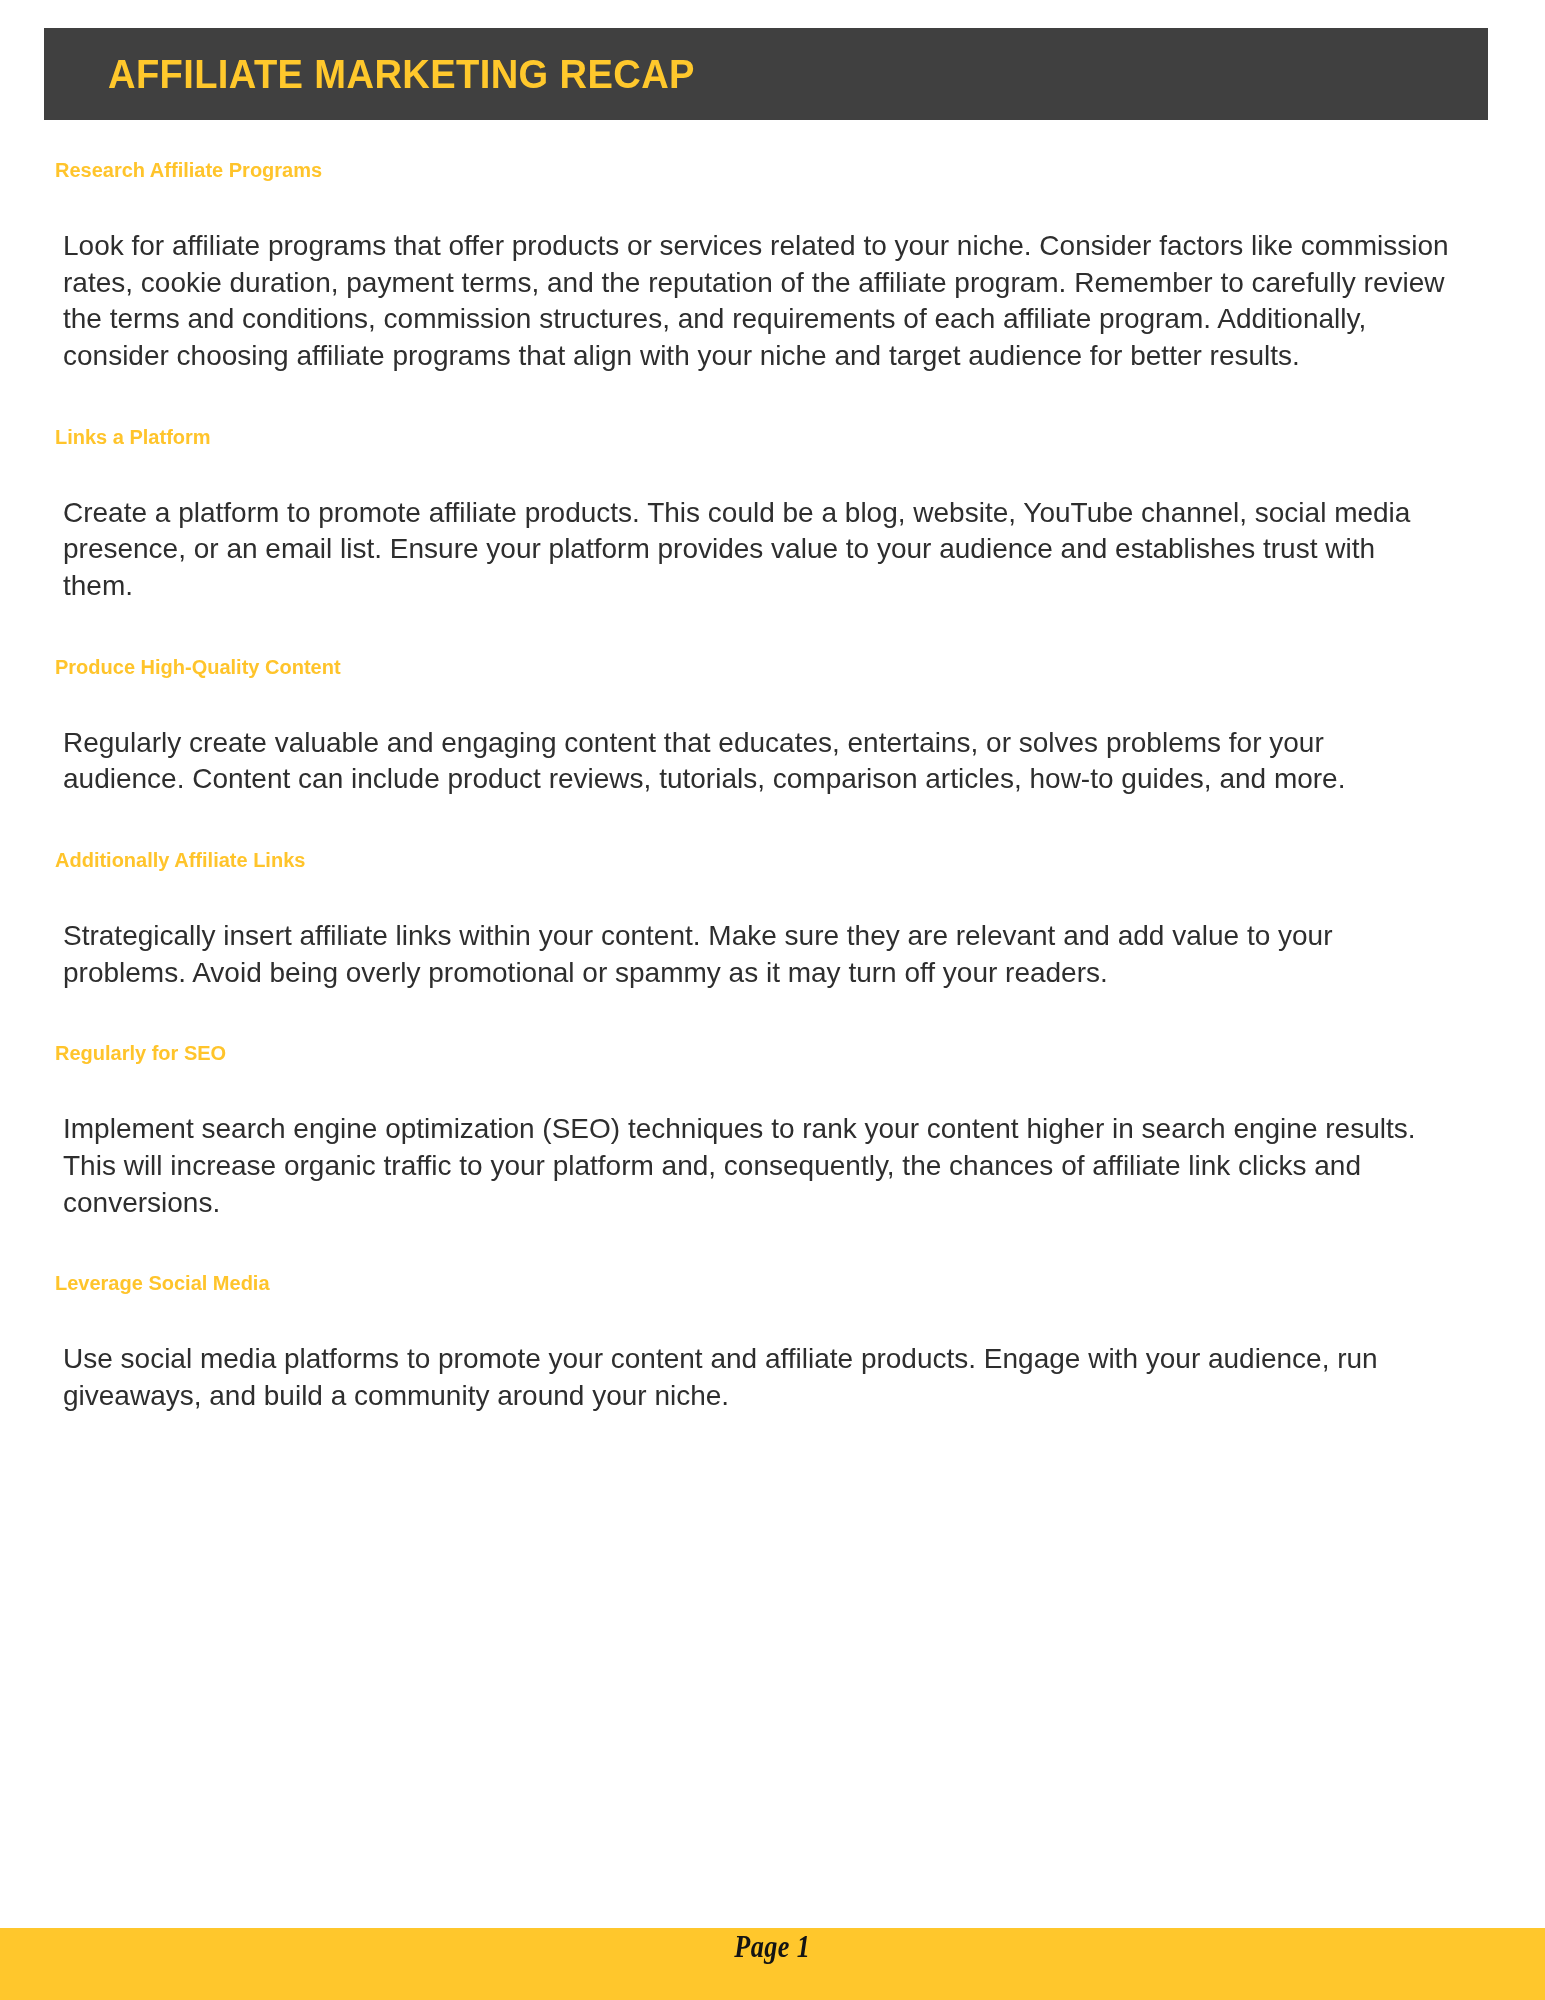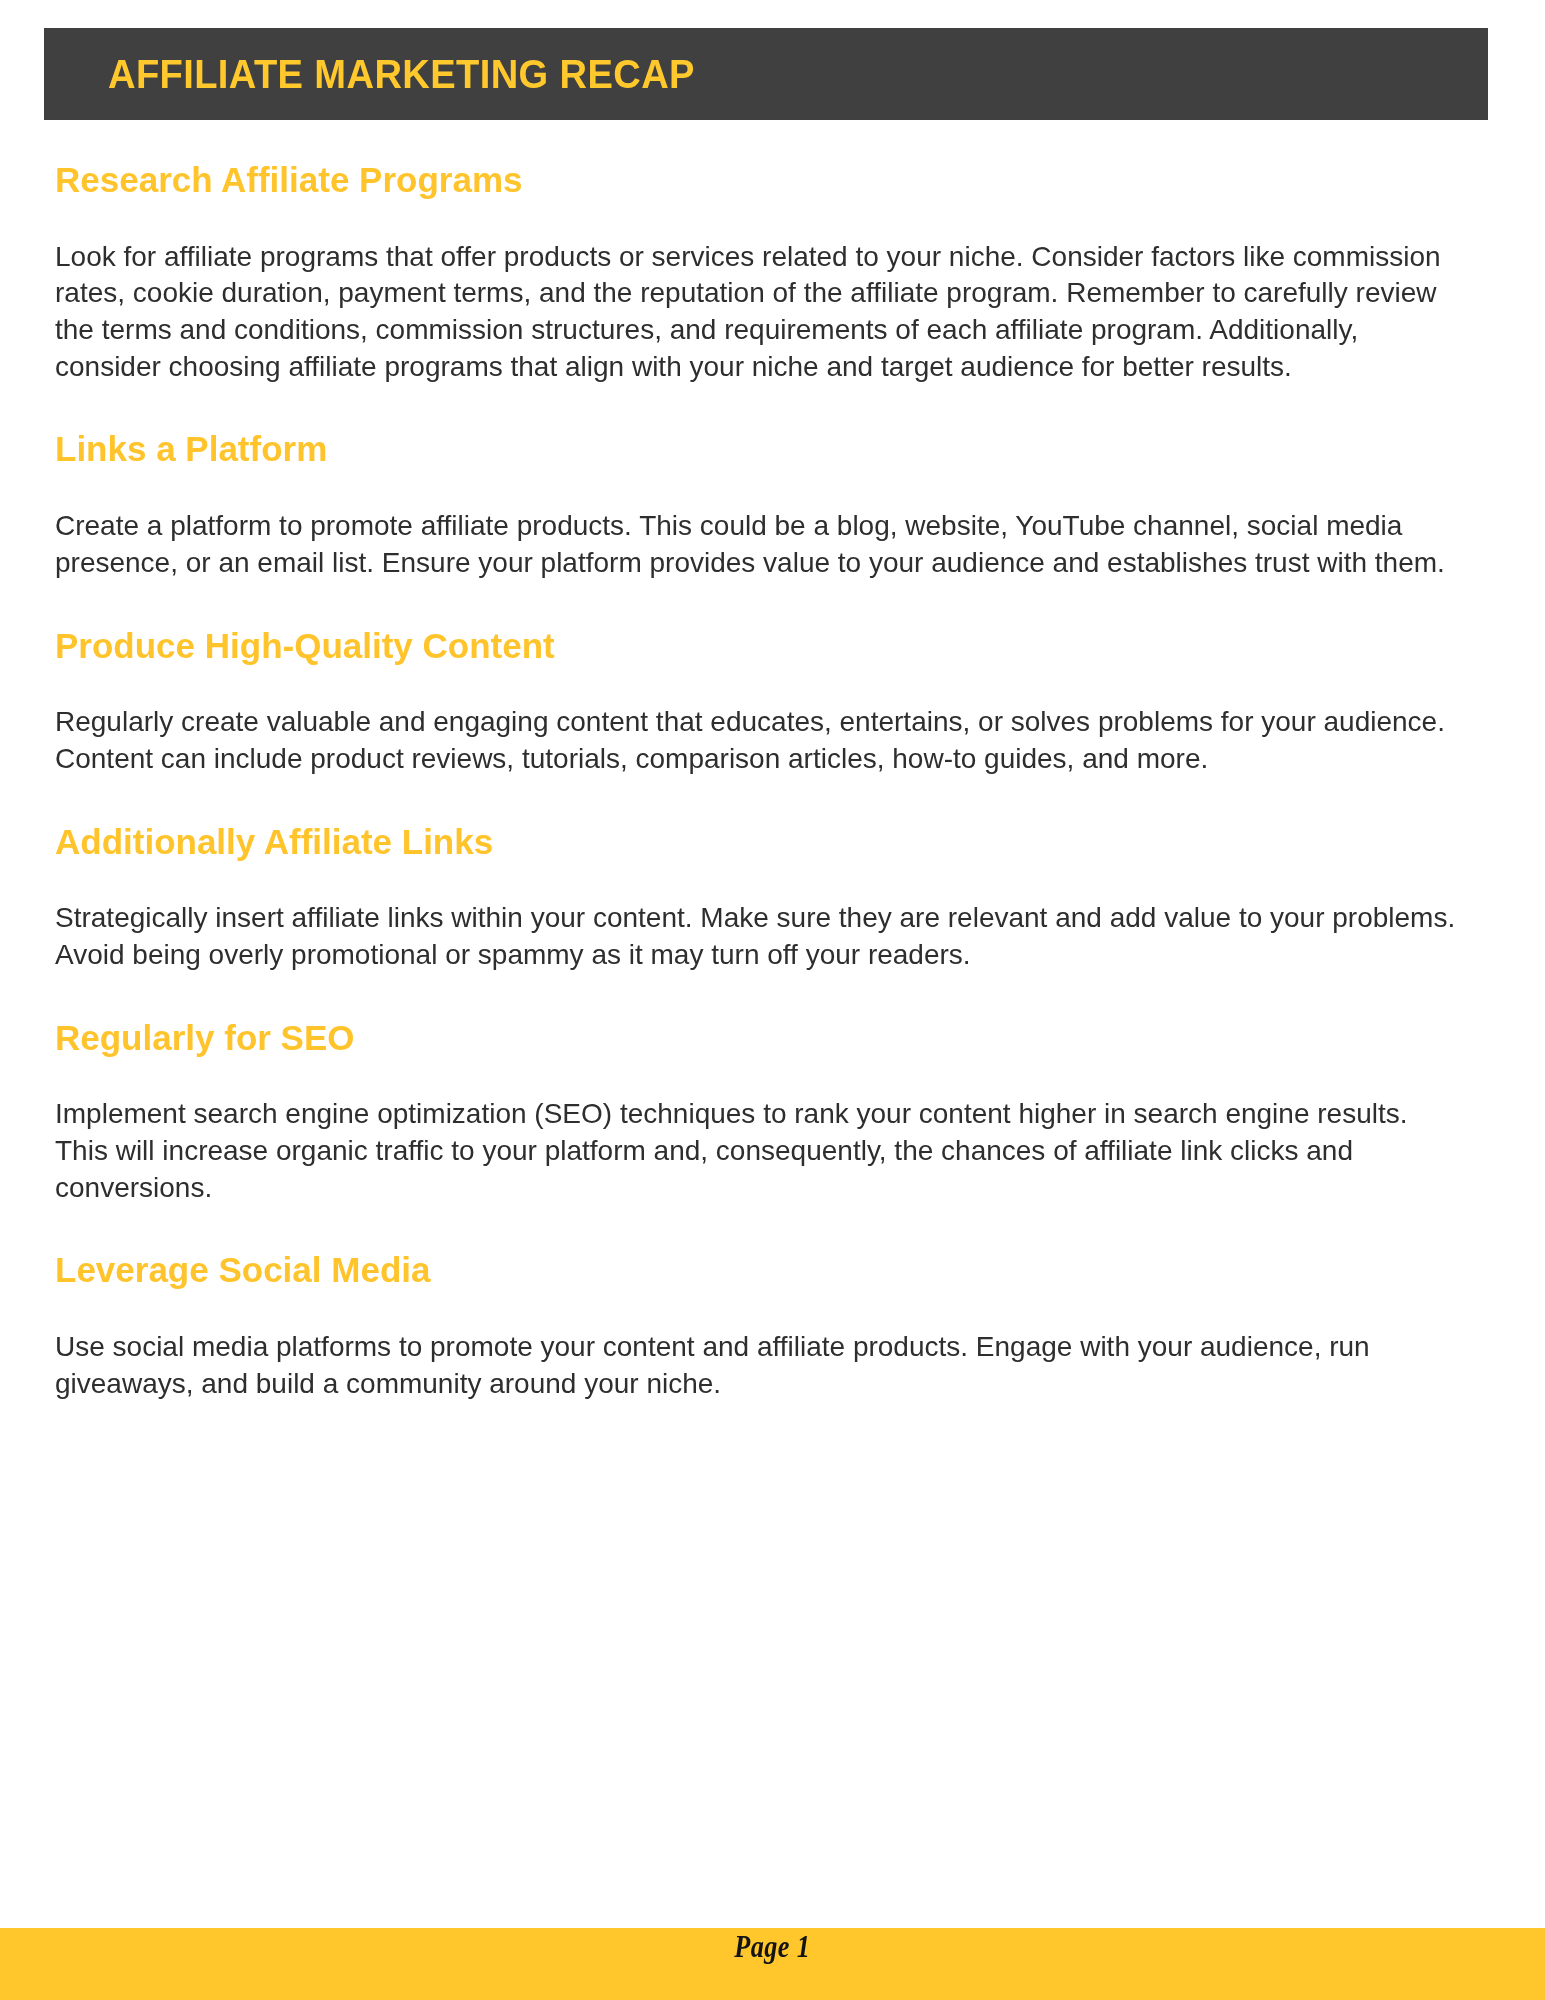--- a/index.html
+++ b/index.html
@@ -46,32 +46,32 @@
     width: 1405px;
   }
 
   .section {
     margin-bottom: 0;
   }
   .section-heading {
     color: #FFC42B;
     font-family: "Liberation Sans", sans-serif;
     font-weight: bold;
-    font-size: 35px;
+    font-size: 20px;
     line-height: 1.25;
     margin: 0;
     padding: 0;
   }
   .section-body {
     color: #2e2e2e;
     font-family: "Liberation Sans", sans-serif;
     font-weight: normal;
     font-size: 28px;
     line-height: 1.31;
-    margin: 0;
+    margin: 8px;
     padding: 0;
   }
 
   
   .gap-heading-body { height: 37px; }
   
   .gap-body-heading { height: 42px; }
 
   
   .footer-band {

